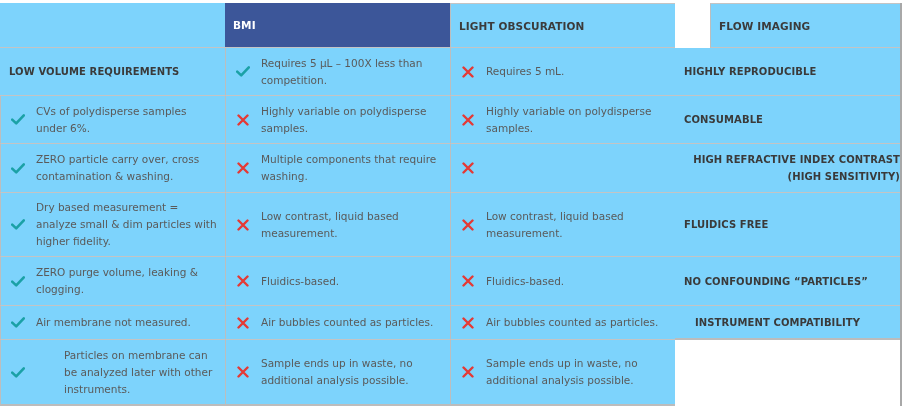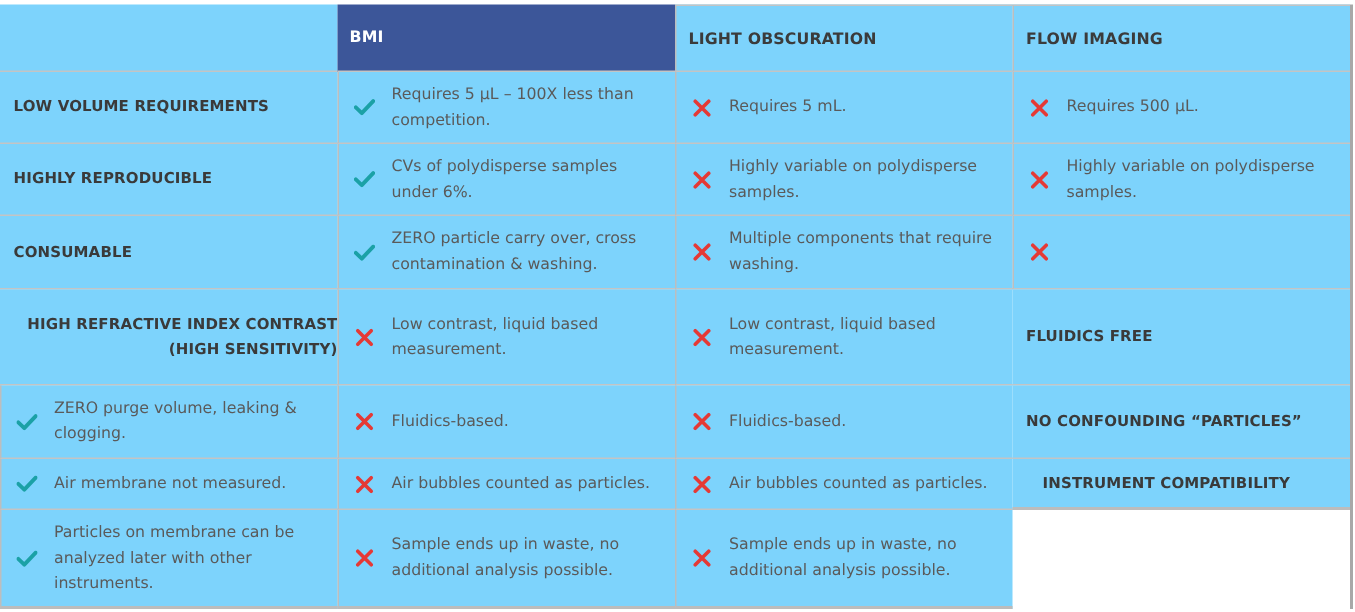--- a/index.html
+++ b/index.html
@@ -82,47 +82,39 @@
     }
   </style>
 </head>
 <body>
 
 <div class="table" id="comparison-table">
 
   <div class="cell first-col head-cell empty head-row-cell" style="border-top:none;"></div>
   <div class="cell head-cell highlight">BMI</div>
   <div class="cell head-cell" style="border-top:1.5px solid #c4c4c4;">LIGHT OBSCURATION</div>
-  <div class="cell head-cell" style="border-top:1.5px solid #c4c4c4;">FLOW IMAGING</div>
+  <div class="cell head-cell" style="border-top:1.5px solid #c4c4c4;margin-left:35px;">FLOW IMAGING</div>
 
   <div class="cell first-col feature">LOW VOLUME REQUIREMENTS</div>
   <div class="cell value">
     <span class="icon">
         <svg width="14" height="11" viewBox="0 0 14 11">
           <path d="M1.2 5.6 L5.2 9.4 L12.8 1.4" fill="none" stroke="#1ba1a6" stroke-width="2.6" stroke-linecap="round" stroke-linejoin="round"></path>
         </svg>
       </span>
     <span class="value-text">Requires 5 µL – 100X less than competition.</span>
   </div>
   <div class="cell value">
     <span class="icon">
         <svg width="12" height="12" viewBox="0 0 12 12">
           <path d="M1.5 1.5 L10.5 10.5 M10.5 1.5 L1.5 10.5" fill="none" stroke="#e53935" stroke-width="2.4" stroke-linecap="round"></path>
         </svg>
       </span>
     <span class="value-text">Requires 5 mL.</span>
   </div>
-  <div class="cell value">
-    <span class="icon">
-        <svg width="12" height="12" viewBox="0 0 12 12">
-          <path d="M1.5 1.5 L10.5 10.5 M10.5 1.5 L1.5 10.5" fill="none" stroke="#e53935" stroke-width="2.4" stroke-linecap="round"></path>
-        </svg>
-      </span>
-    <span class="value-text">Requires 500 µL.</span>
-  </div>
 
   <div class="cell first-col feature">HIGHLY REPRODUCIBLE</div>
   <div class="cell value">
     <span class="icon">
         <svg width="14" height="11" viewBox="0 0 14 11">
           <path d="M1.2 5.6 L5.2 9.4 L12.8 1.4" fill="none" stroke="#1ba1a6" stroke-width="2.6" stroke-linecap="round" stroke-linejoin="round"></path>
         </svg>
       </span>
     <span class="value-text">CVs of polydisperse samples under 6%.</span>
   </div>
@@ -164,20 +156,28 @@
     <span class="icon">
         <svg width="12" height="12" viewBox="0 0 12 12">
           <path d="M1.5 1.5 L10.5 10.5 M10.5 1.5 L1.5 10.5" fill="none" stroke="#e53935" stroke-width="2.4" stroke-linecap="round"></path>
         </svg>
       </span>
   </div>
 
   <div class="cell first-col feature">HIGH REFRACTIVE INDEX CONTRAST (HIGH SENSITIVITY)</div>
   <div class="cell value">
     <span class="icon">
+        <svg width="14" height="11" viewBox="0 0 14 11">
+          <path d="M1.2 5.6 L5.2 9.4 L12.8 1.4" fill="none" stroke="#1ba1a6" stroke-width="2.6" stroke-linecap="round" stroke-linejoin="round"></path>
+        </svg>
+      </span>
+    <span class="value-text">Dry based measurement = analyze small &amp; dim particles with higher fidelity.</span>
+  </div>
+  <div class="cell value">
+    <span class="icon">
         <svg width="12" height="12" viewBox="0 0 12 12">
           <path d="M1.5 1.5 L10.5 10.5 M10.5 1.5 L1.5 10.5" fill="none" stroke="#e53935" stroke-width="2.4" stroke-linecap="round"></path>
         </svg>
       </span>
     <span class="value-text">Low contrast, liquid based measurement.</span>
   </div>
   <div class="cell value">
     <span class="icon">
         <svg width="12" height="12" viewBox="0 0 12 12">
           <path d="M1.5 1.5 L10.5 10.5 M10.5 1.5 L1.5 10.5" fill="none" stroke="#e53935" stroke-width="2.4" stroke-linecap="round"></path>
@@ -232,37 +232,37 @@
   <div class="cell value">
     <span class="icon">
         <svg width="12" height="12" viewBox="0 0 12 12">
           <path d="M1.5 1.5 L10.5 10.5 M10.5 1.5 L1.5 10.5" fill="none" stroke="#e53935" stroke-width="2.4" stroke-linecap="round"></path>
         </svg>
       </span>
     <span class="value-text">Air bubbles counted as particles.</span>
   </div>
 
   <div class="cell first-col feature" style="border-bottom: 2px solid rgb(188, 188, 188); padding-left: 20px;">INSTRUMENT COMPATIBILITY</div>
+  <div class="cell value" style="border-bottom: 2px solid rgb(188, 188, 188); gap: 28px;">
+    <span class="icon">
+        <svg width="14" height="11" viewBox="0 0 14 11">
+          <path d="M1.2 5.6 L5.2 9.4 L12.8 1.4" fill="none" stroke="#1ba1a6" stroke-width="2.6" stroke-linecap="round" stroke-linejoin="round"></path>
+        </svg>
+      </span>
+    <span class="value-text">Particles on membrane can be analyzed later with other instruments.</span>
+  </div>
   <div class="cell value" style="border-bottom: 2px solid rgb(188, 188, 188);">
     <span class="icon">
-        <svg width="14" height="11" viewBox="0 0 14 11">
-          <path d="M1.2 5.6 L5.2 9.4 L12.8 1.4" fill="none" stroke="#1ba1a6" stroke-width="2.6" stroke-linecap="round" stroke-linejoin="round"></path>
-        </svg>
-      </span>
-    <span class="value-text">Particles on membrane can be analyzed later with other instruments.</span>
+        <svg width="12" height="12" viewBox="0 0 12 12">
+          <path d="M1.5 1.5 L10.5 10.5 M10.5 1.5 L1.5 10.5" fill="none" stroke="#e53935" stroke-width="2.4" stroke-linecap="round"></path>
+        </svg>
+      </span>
+    <span class="value-text">Sample ends up in waste, no additional analysis possible.</span>
   </div>
   <div class="cell value" style="border-bottom: 2px solid rgb(188, 188, 188);">
     <span class="icon">
         <svg width="12" height="12" viewBox="0 0 12 12">
           <path d="M1.5 1.5 L10.5 10.5 M10.5 1.5 L1.5 10.5" fill="none" stroke="#e53935" stroke-width="2.4" stroke-linecap="round"></path>
         </svg>
       </span>
     <span class="value-text">Sample ends up in waste, no additional analysis possible.</span>
   </div>
-  <div class="cell value" style="border-bottom: 2px solid rgb(188, 188, 188);">
-    <span class="icon">
-        <svg width="12" height="12" viewBox="0 0 12 12">
-          <path d="M1.5 1.5 L10.5 10.5 M10.5 1.5 L1.5 10.5" fill="none" stroke="#e53935" stroke-width="2.4" stroke-linecap="round"></path>
-        </svg>
-      </span>
-    <span class="value-text">Sample ends up in waste, no additional analysis possible.</span>
-  </div>
 </div>
 
 </body></html>

